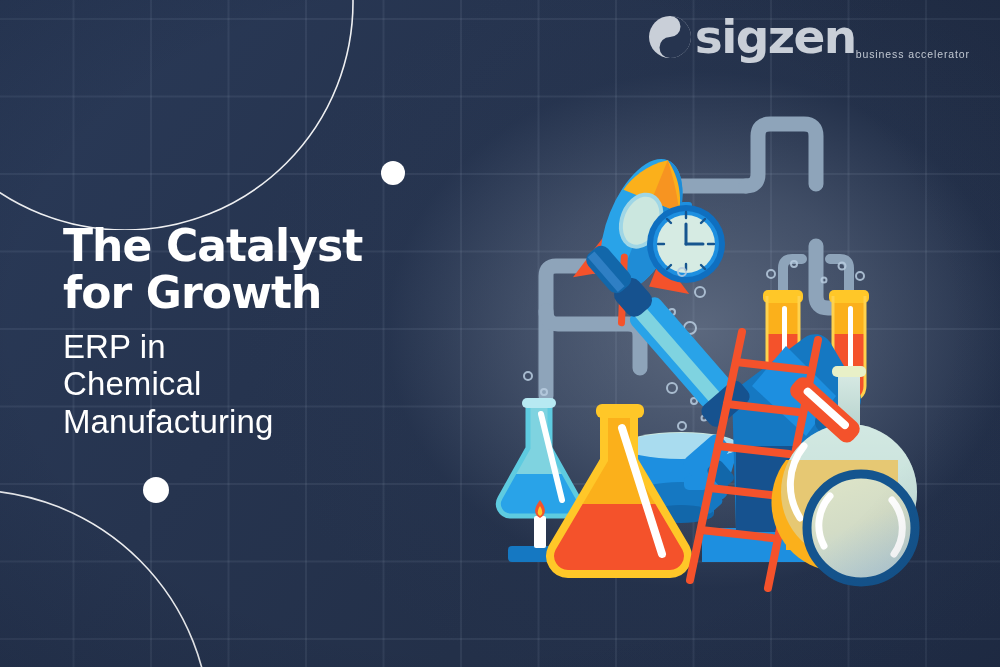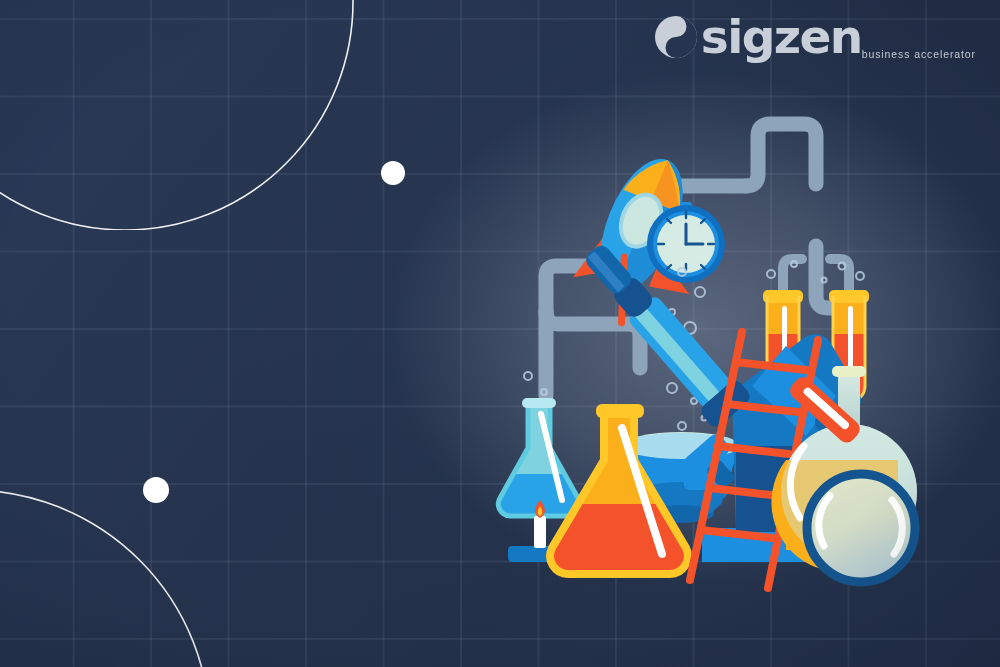--- a/index.html
+++ b/index.html
@@ -57,21 +57,21 @@
     letter-spacing:-1.6px;
     color:#c9cfd8;
     line-height:0.98;
   }
   .logo-tag{
     font-family:"Liberation Sans", sans-serif;
     font-size:10.5px;
     letter-spacing:0.9px;
     color:#c2c9d3;
     margin-top:-5px;
-    margin-right:2px;
+    margin-right:8px;
   }
   
   #copy{
     position:absolute;
     left:63px;
     top:222px;
     width:400px;
   }
   .headline{
     font-family:"DejaVu Sans", sans-serif;
@@ -325,14 +325,25 @@
         <circle cx="23" cy="23" r="21" fill="#c9cfd8"></circle>
         <path d="M23 2 a21 21 0 0 1 0 42 a10.5 10.5 0 0 1 0 -21 a10.5 10.5 0 0 0 0 -21 Z" fill="#26344f"></path>
       </svg>
     </span>
     <span class="logo-text-wrap">
       <span class="logo-word">sigzen</span>
       <span class="logo-tag">business accelerator</span>
     </span>
   </div>
 
+  <div id="copy">
+    <h1 class="headline">
+      <span>The Catalyst</span><br>
+      <span>for Growth</span>
+    </h1>
+    <p class="subhead">
+      <span>ERP in</span><br>
+      <span>Chemical</span><br>
+      <span>Manufacturing</span>
+    </p>
+  </div>
 
 </div>
 
 </body></html>

